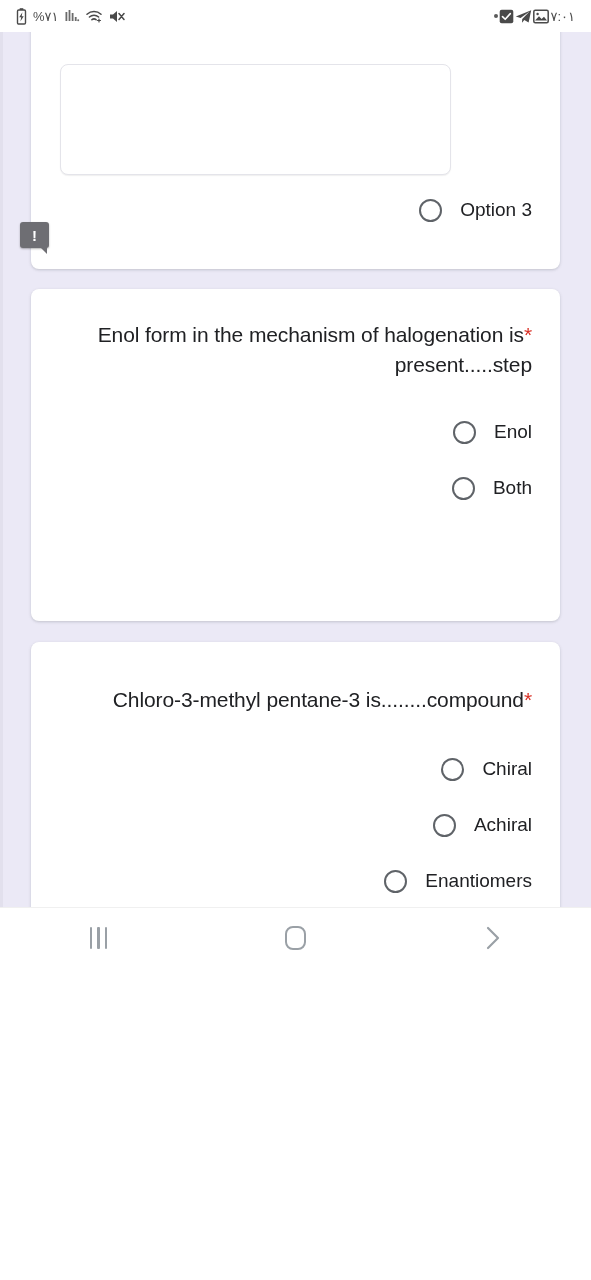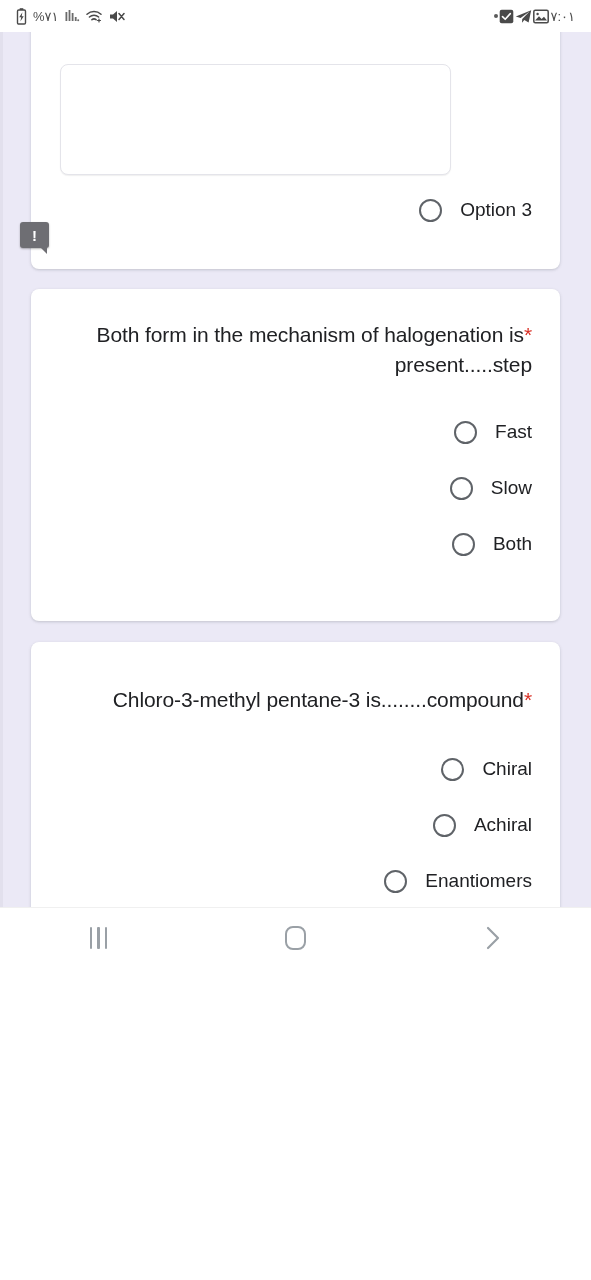--- a/index.html
+++ b/index.html
@@ -206,30 +206,26 @@
       <div class="opts" style="position:absolute; top:340px; left:0; right:0;">
         <div class="opt">
           <span class="radio"></span>
           <span class="opt-label">Option 3</span>
         </div>
       </div>
     </div>
 
     <div class="card" style="top:257px; height:332px;">
       <div class="qtext" style="padding-top:31px;">
-        <span class="req">*</span><span>Both form in the mechanism of halogenation is present.....step</span>
+        <span class="req">*</span><span>Enol form in the mechanism of halogenation is present.....step</span>
       </div>
       <div class="opts" style="margin-top:24px;">
         <div class="opt">
           <span class="radio"></span>
-          <span class="opt-label">Fast</span>
-        </div>
-        <div class="opt">
-          <span class="radio"></span>
-          <span class="opt-label">Slow</span>
+          <span class="opt-label">Enol</span>
         </div>
         <div class="opt">
           <span class="radio"></span>
           <span class="opt-label">Both</span>
         </div>
       </div>
     </div>
 
     <div class="card" style="top:610px; height:334px;">
       <div class="qtext" style="padding-top:43px;">

